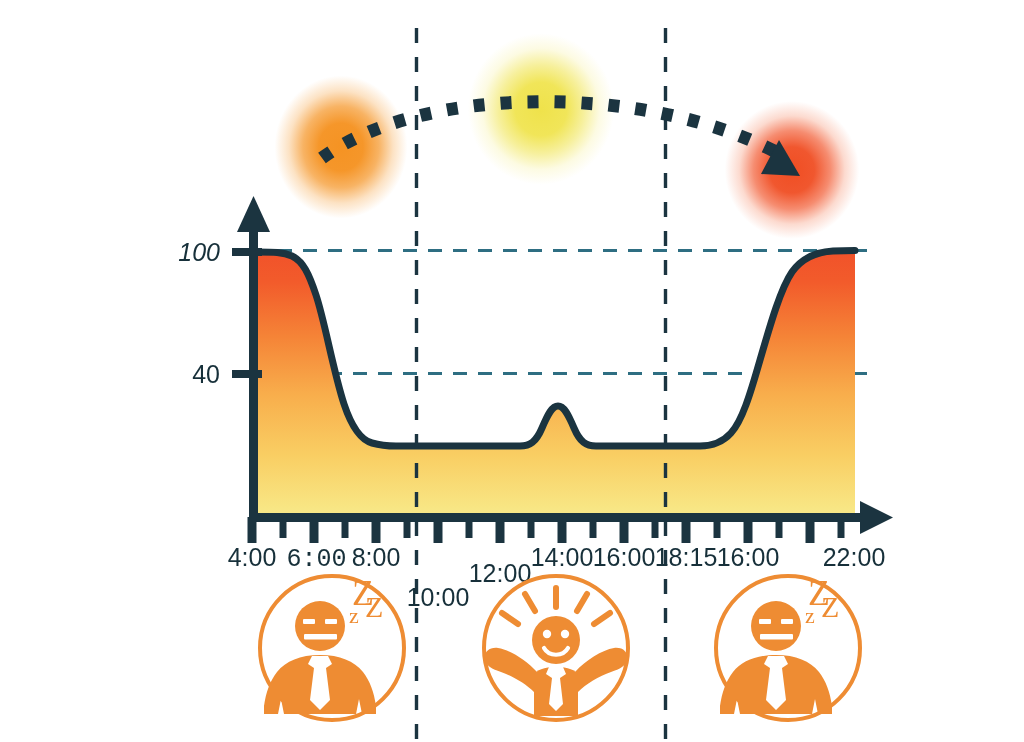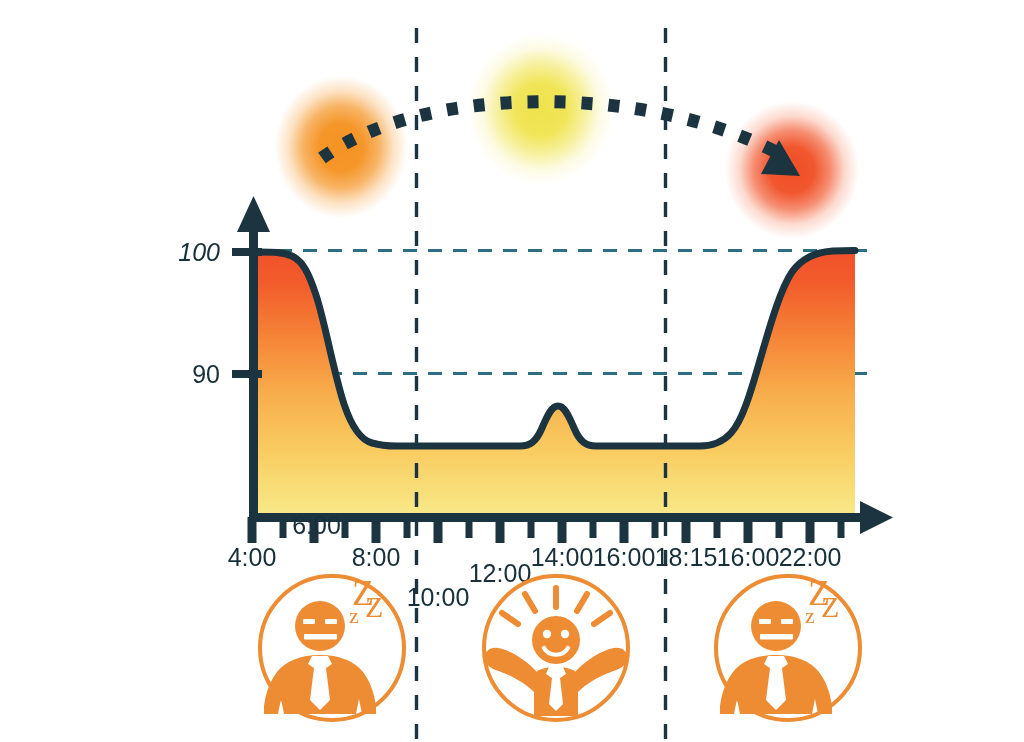--- a/index.html
+++ b/index.html
@@ -130,32 +130,32 @@
 
     <line x1="416.5" y1="28" x2="416.5" y2="742" stroke="#1B3440" stroke-width="3.4" stroke-dasharray="15 14"></line>
     <line x1="665.5" y1="28" x2="665.5" y2="742" stroke="#1B3440" stroke-width="3.4" stroke-dasharray="15 14"></line>
 
     <path fill="none" stroke="#1B3440" stroke-width="13" stroke-linecap="butt" stroke-dasharray="11 16" d="M322,158 C 420,86 640,82 776,152"></path>
     <polygon points="800,176 761,174 779,140" fill="#1B3440"></polygon>
   </svg>
 
 
   <div class="ytick-label" style="left:130px;top:238px;width:90px;font-style:italic;">100</div>
-  <div class="ytick-label" style="left:130px;top:360px;width:90px;">90</div>
+  <div class="ytick-label" style="left:130px;top:360px;width:90px;">40</div>
 
   <div class="xtick-label" style="left:212px;top:543px;width:80px;">4:00</div>
-  <div class="xtick-label" style="left:274px;top:511px;width:85px;">6:00</div>
+  <div class="xtick-label" style="left:274px;top:545px;width:85px;font-family:Liberation Mono, monospace;">6:00</div>
   <div class="xtick-label" style="left:336px;top:543px;width:80px;">8:00</div>
   <div class="xtick-label" style="left:393px;top:543px;width:90px;margin-top:40px;">10:00</div>
   <div class="xtick-label" style="left:455px;top:559px;width:90px;text-align:center;">12:00</div>
   <div class="xtick-label" style="left:517px;top:543px;width:90px;">14:00</div>
   <div class="xtick-label" style="left:579px;top:543px;width:90px;">16:00</div>
   <div class="xtick-label" style="left:641px;top:543px;width:90px;">18:15</div>
   <div class="xtick-label" style="left:703px;top:543px;width:90px;">16:00</div>
-  <div class="xtick-label" style="left:765px;top:543px;width:90px;">22:00</div>
+  <div class="xtick-label" style="left:809px;top:543px;width:90px;">22:00</div>
 
   <svg class="layer" viewBox="0 0 1024 742">
     <g>
       <circle cx="332" cy="648" r="72" fill="none" stroke="#EE8C33" stroke-width="4"></circle>
 
       <circle cx="320" cy="626" r="25" fill="#EE8C33"></circle>
       <rect x="303" y="619" width="12" height="5" fill="#ffffff" rx="1"></rect>
       <rect x="325" y="619" width="12" height="5" fill="#ffffff" rx="1"></rect>
       <rect x="304" y="634" width="33" height="5.5" fill="#ffffff" rx="1"></rect>
 

